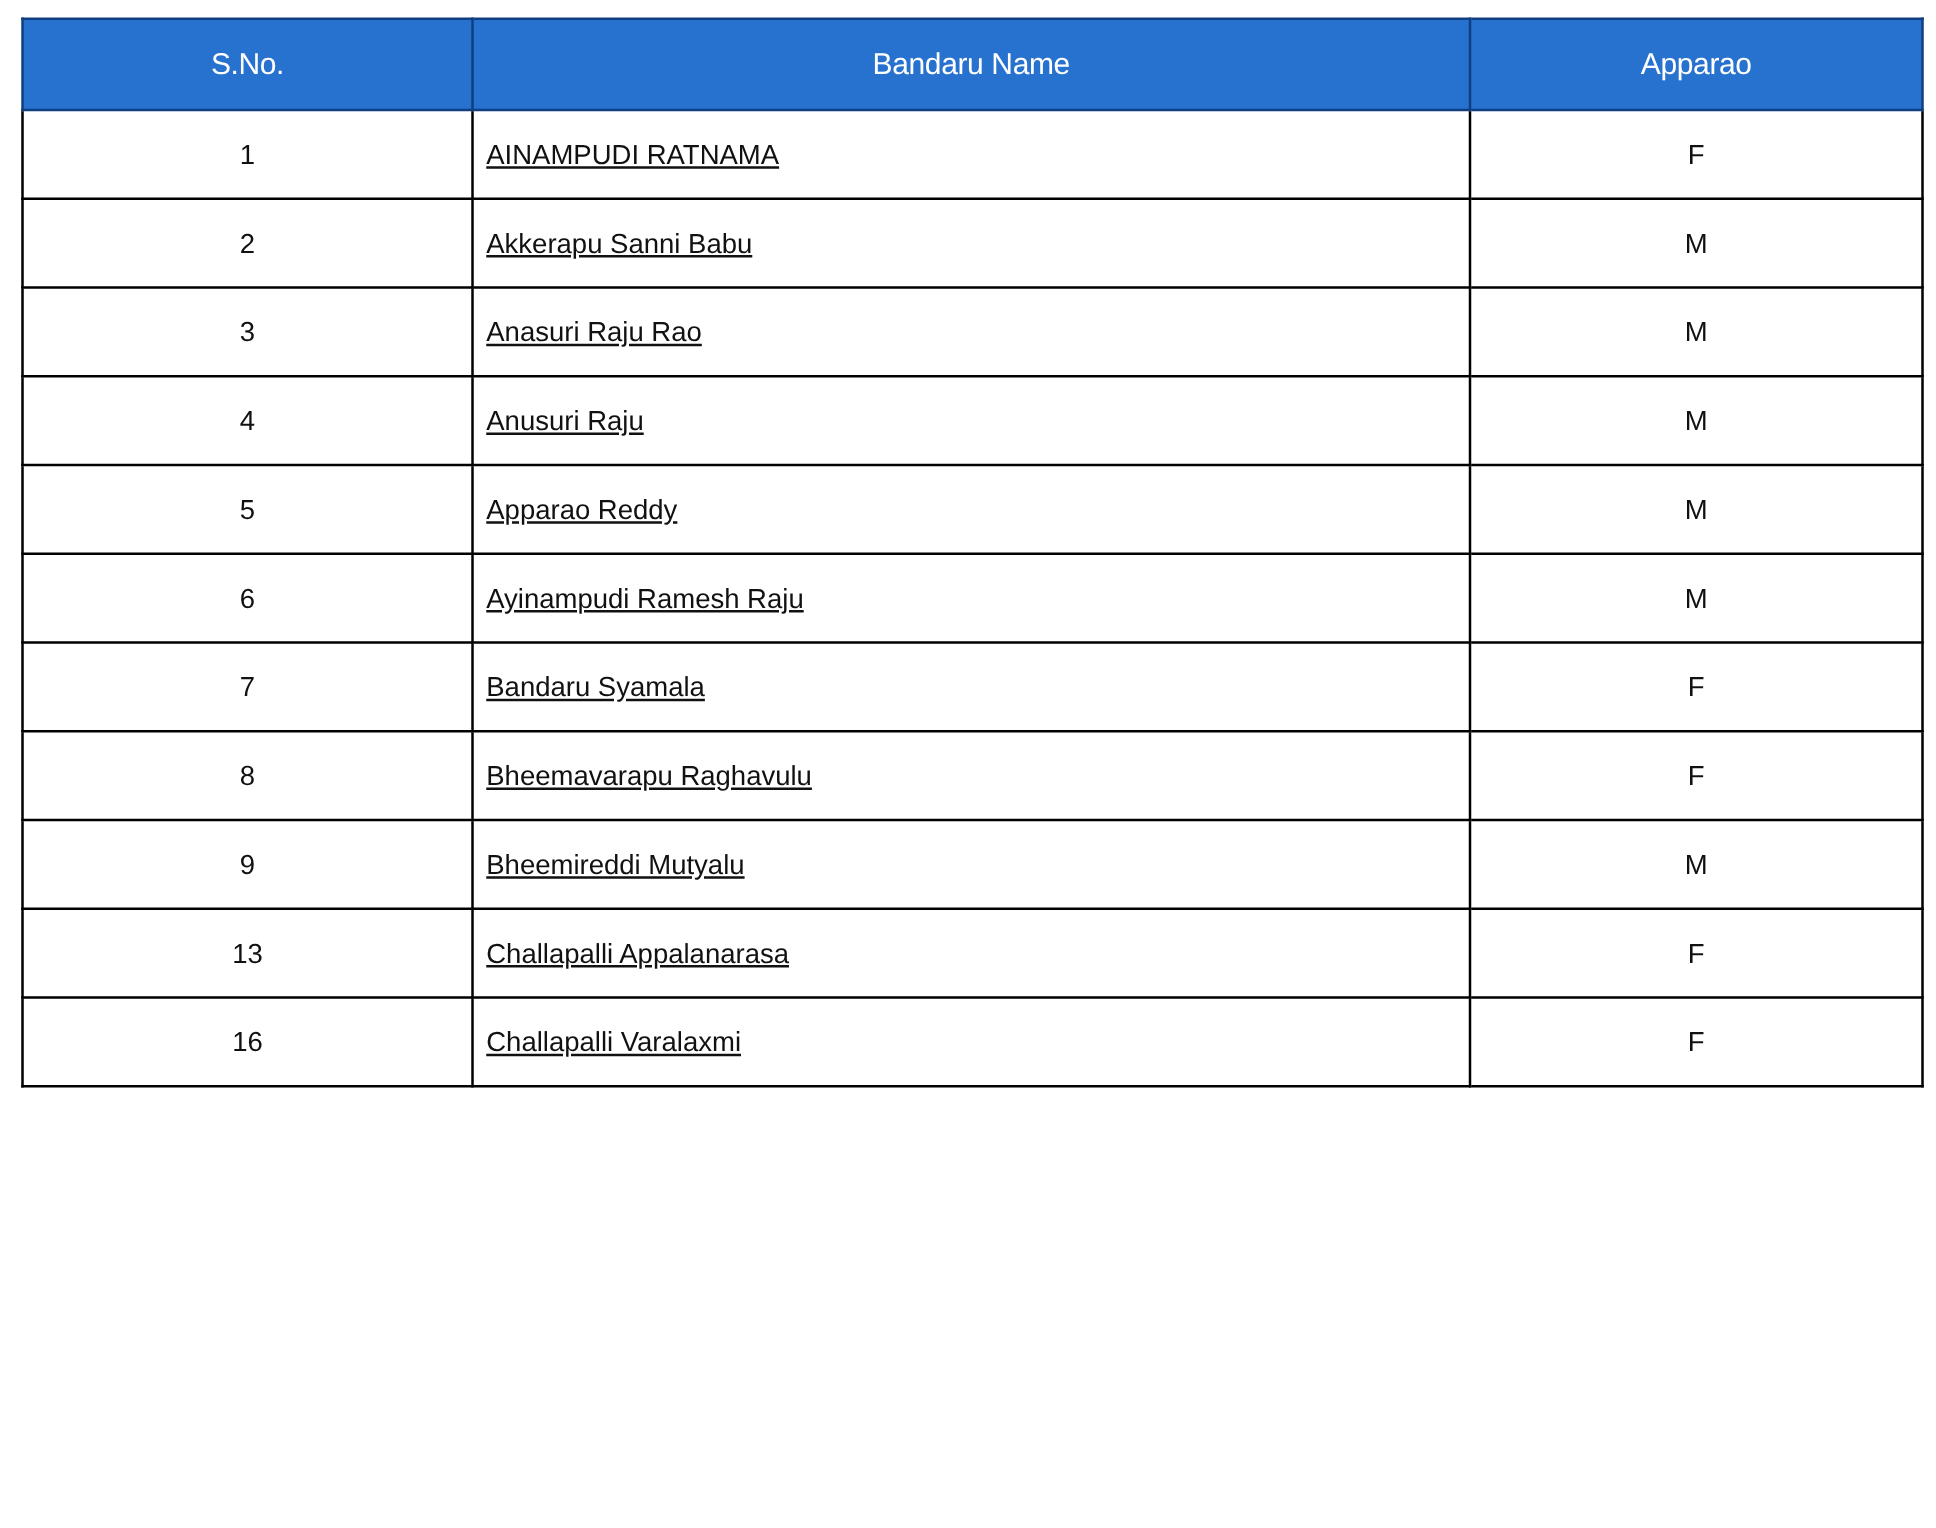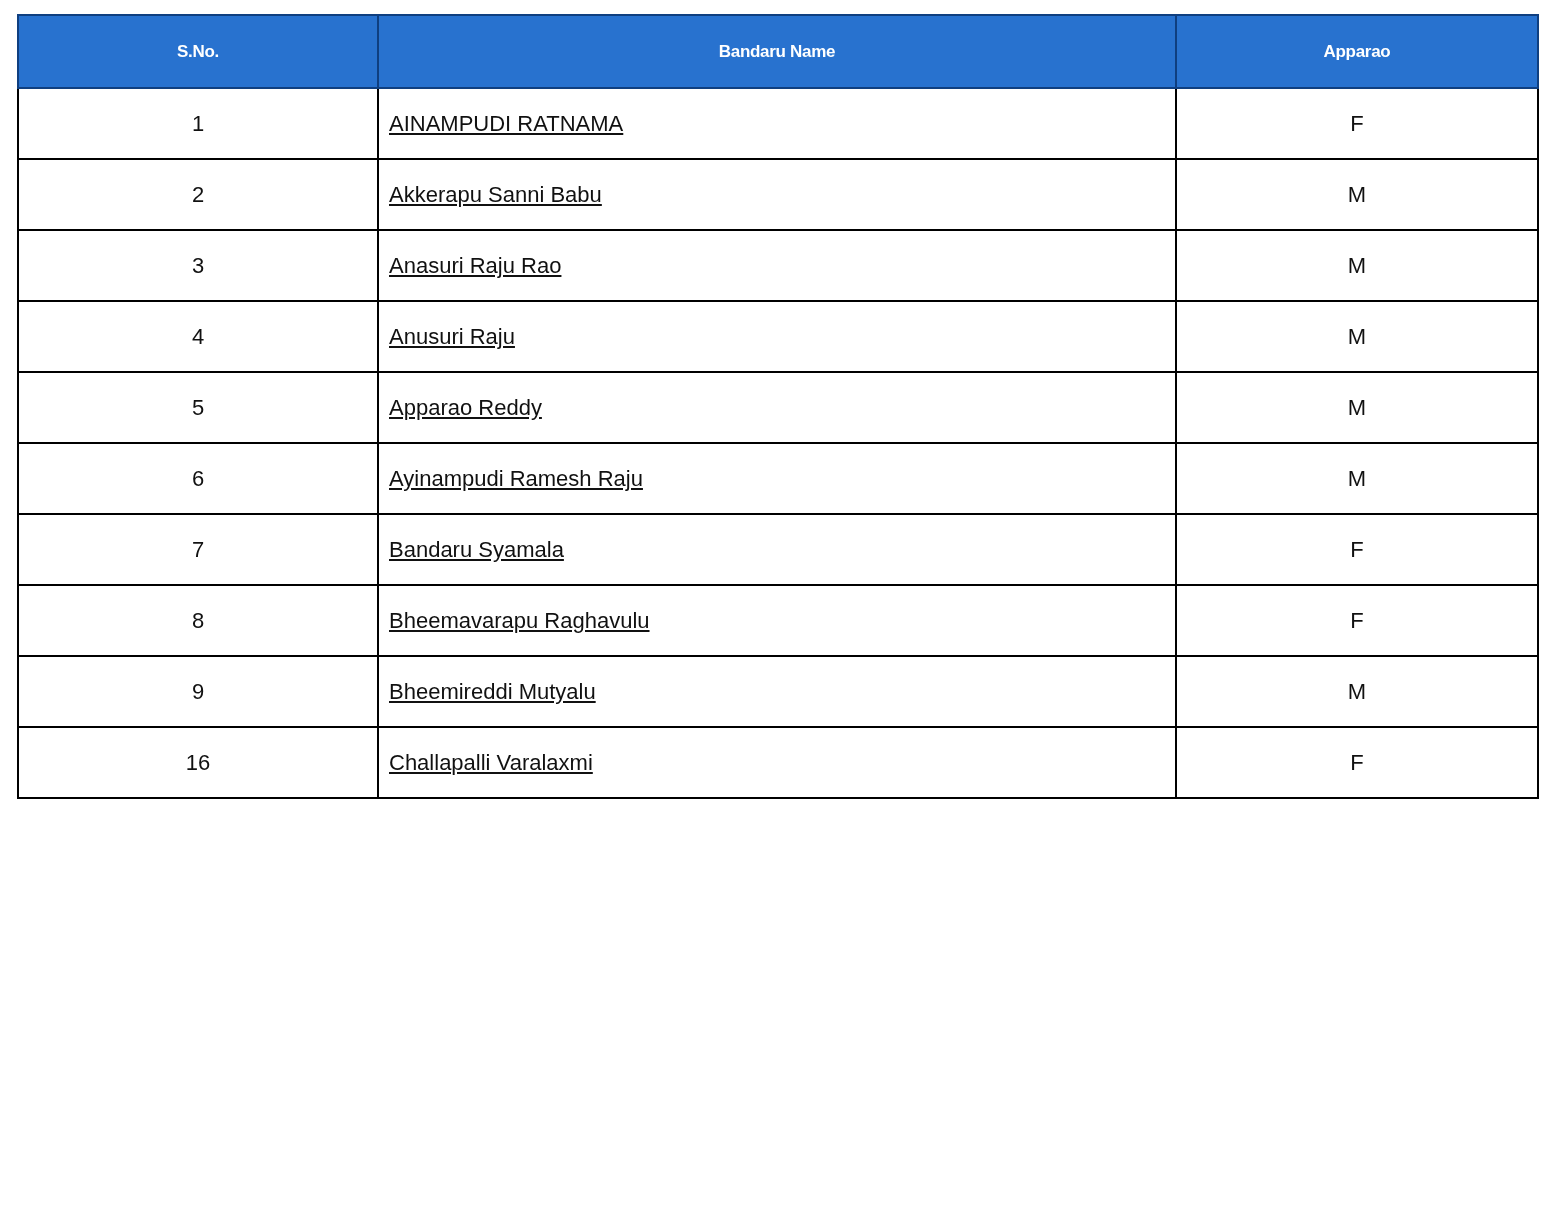--- a/index.html
+++ b/index.html
@@ -22,22 +22,22 @@
       border-collapse: collapse;
       table-layout: fixed;
     }
     .farmer-table col.c-sno { width: 360px; }
     .farmer-table col.c-name { width: 798px; }
     .farmer-table col.c-gender { width: 362px; }
 
     .farmer-table th {
       background: #2872cf;
       color: #ffffff;
-      font-weight: bold;
-      font-size: 17px;
+      font-weight: normal;
+      font-size: 24px;
       height: 71px;
       padding: 0;
       text-align: center;
       border: 2px solid #0f3f80;
       letter-spacing: -0.3px;
     }
     .farmer-table td {
       height: 69px;
       padding: 0;
       border: 2px solid #000000;
@@ -111,18 +111,23 @@
       <td class="sno">8</td>
       <td class="name">Bheemavarapu Raghavulu</td>
       <td class="gender">F</td>
     </tr>
     <tr>
       <td class="sno">9</td>
       <td class="name">Bheemireddi Mutyalu</td>
       <td class="gender">M</td>
     </tr>
     <tr>
+      <td class="sno">13</td>
+      <td class="name">Challapalli Appalanarasa</td>
+      <td class="gender">F</td>
+    </tr>
+    <tr>
       <td class="sno">16</td>
       <td class="name">Challapalli Varalaxmi</td>
       <td class="gender">F</td>
     </tr>
   </tbody>
 </table>
 
 </body></html>

